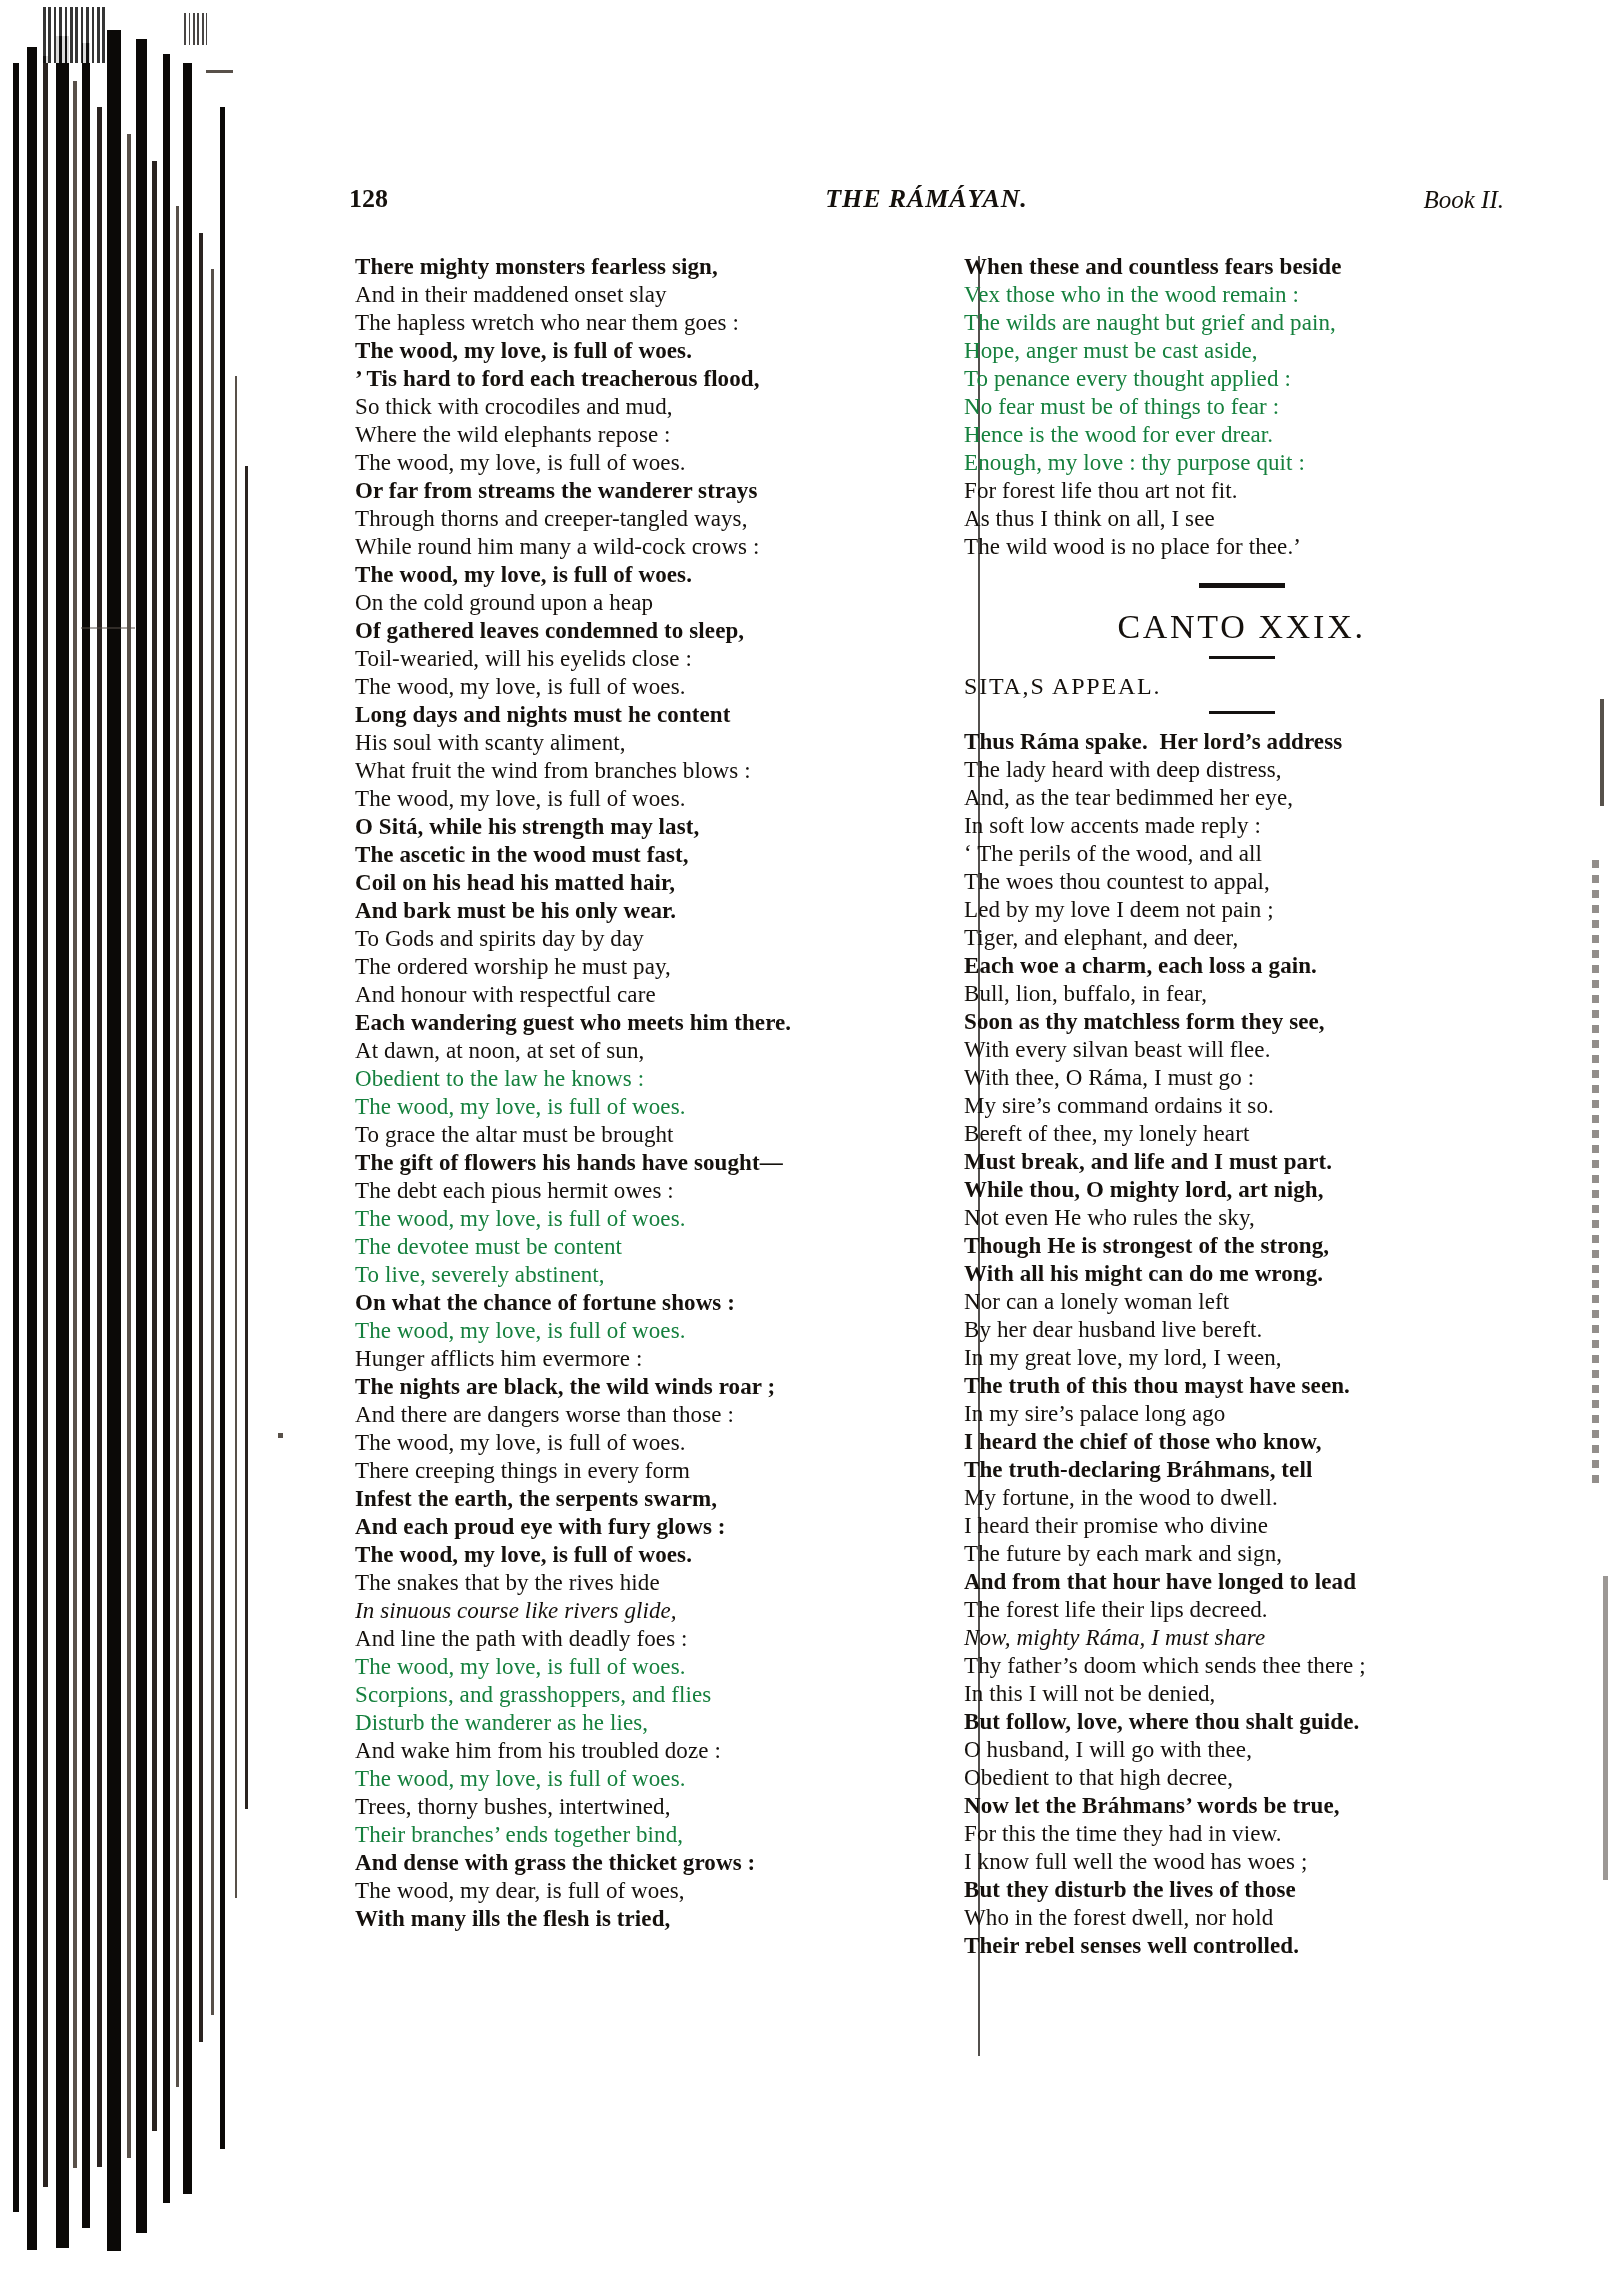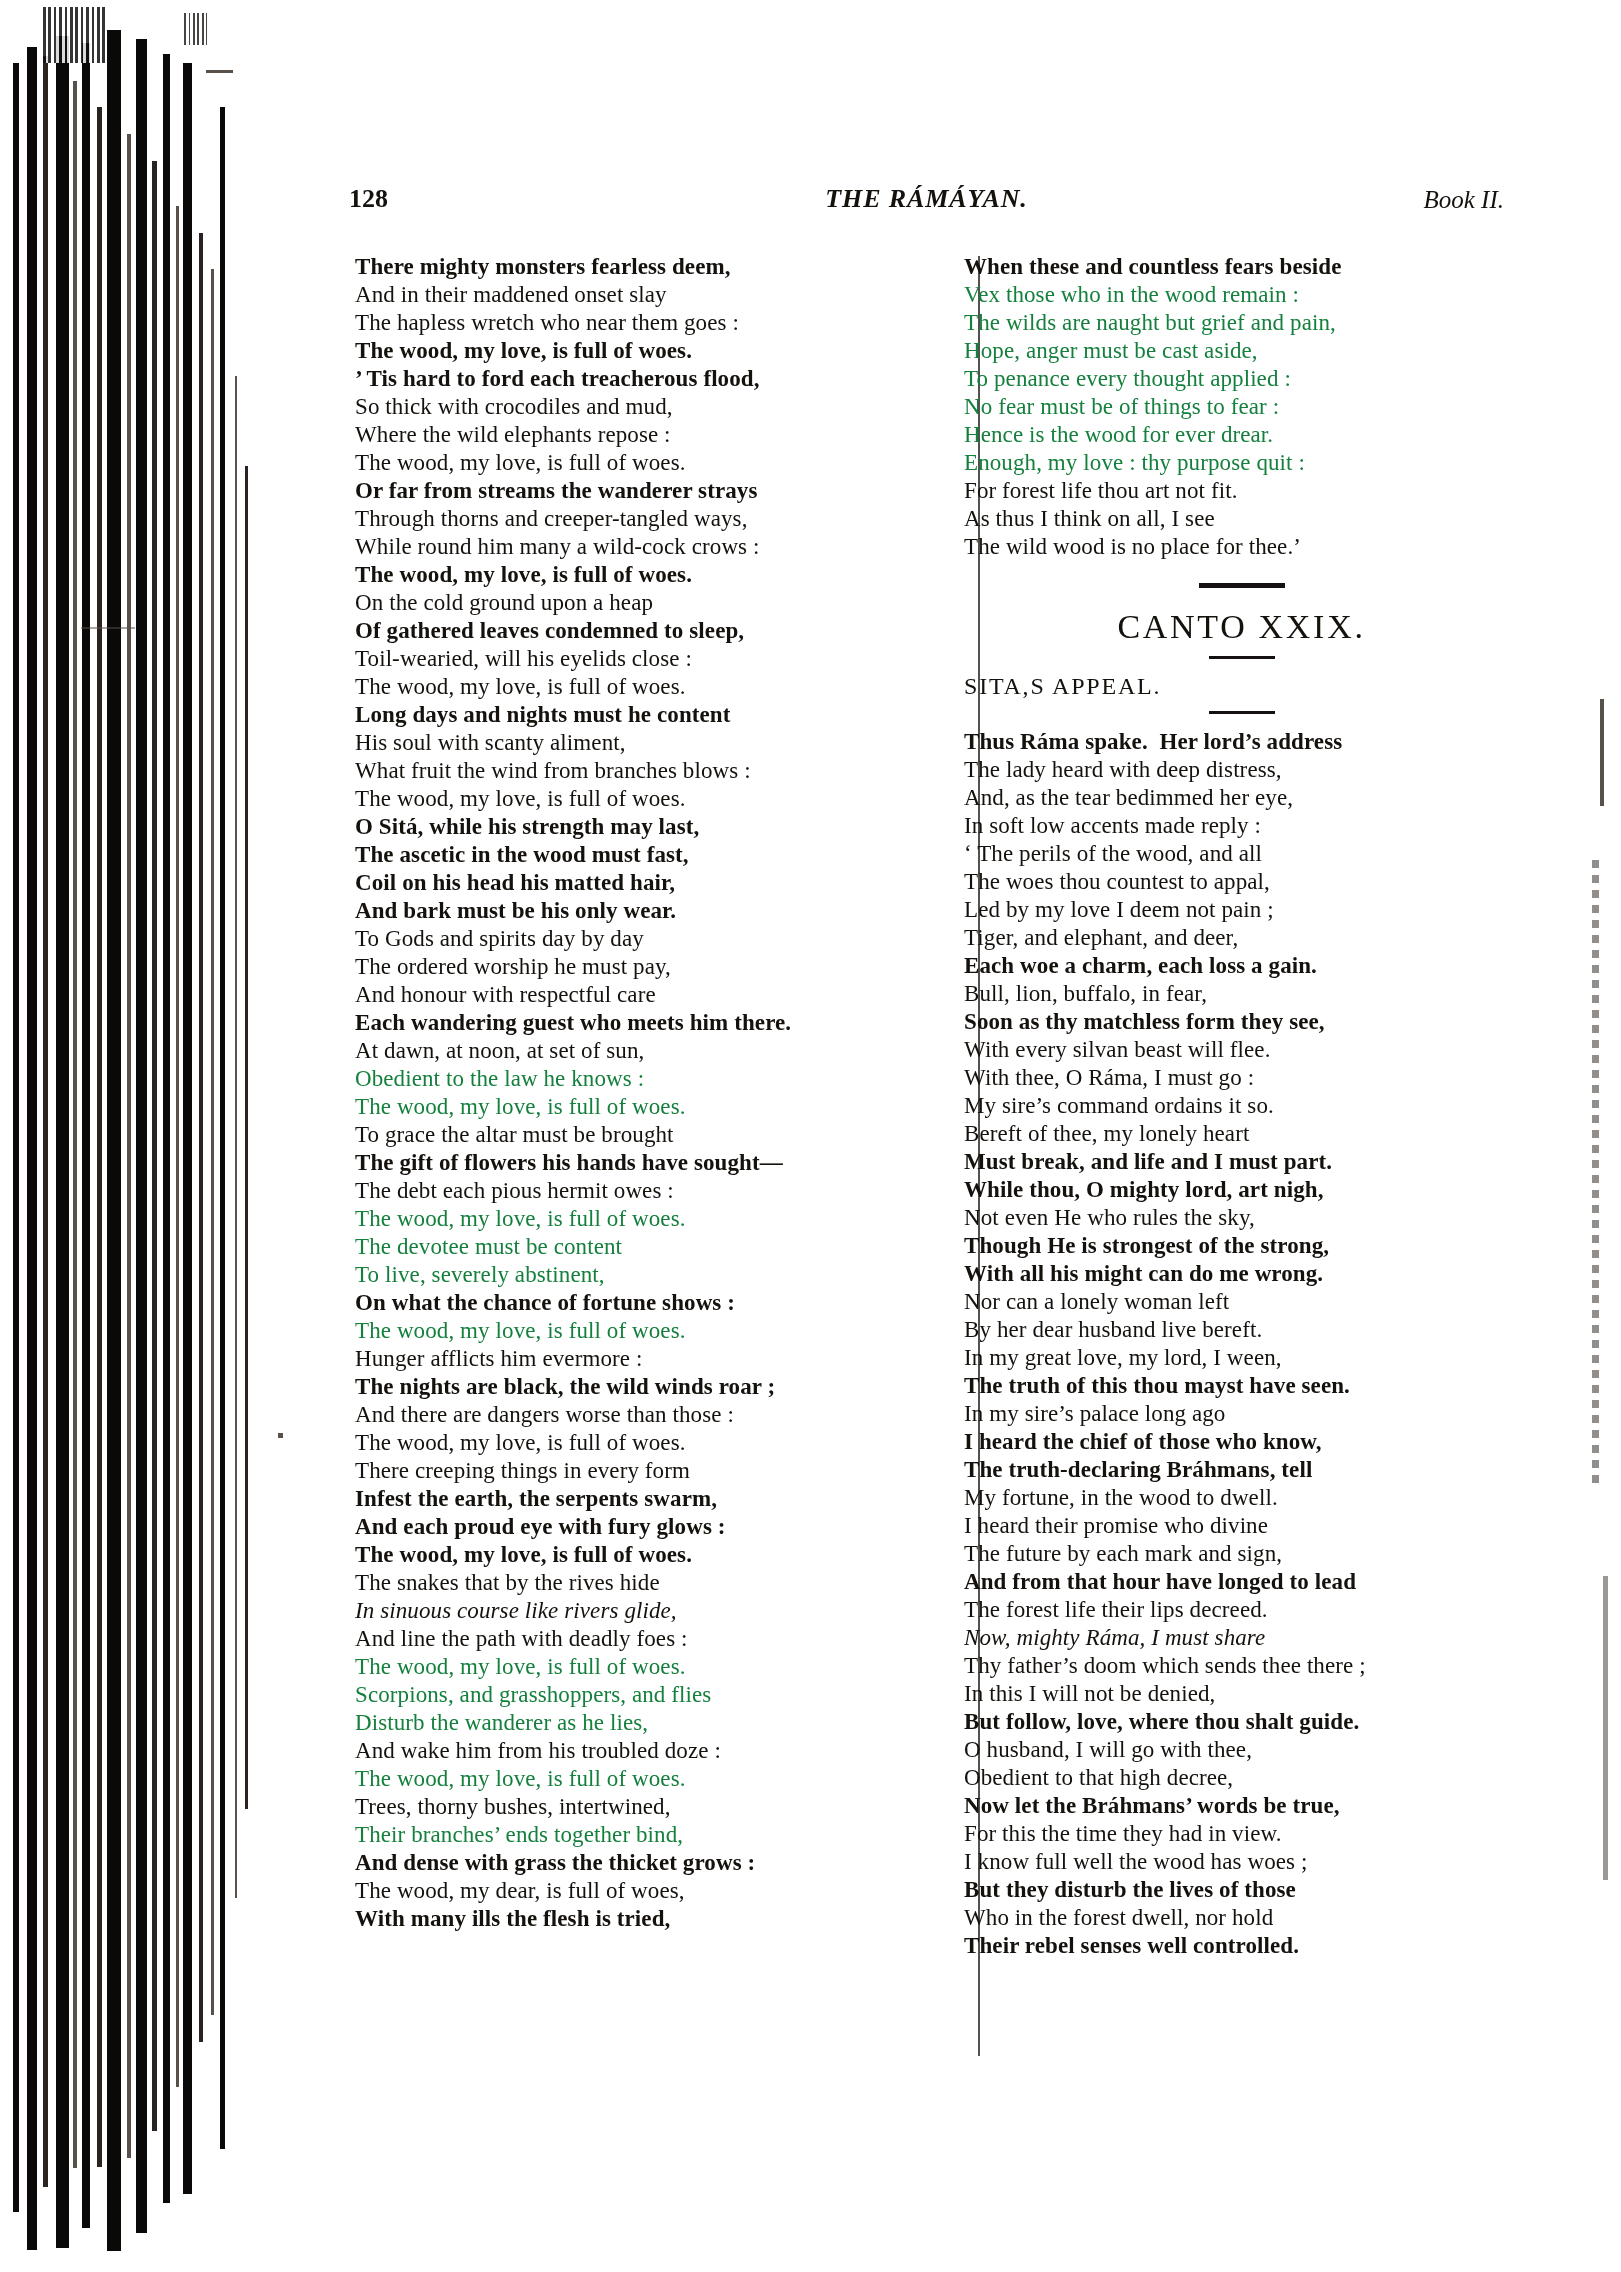--- a/index.html
+++ b/index.html
@@ -211,21 +211,21 @@
     <div class="folio">128</div>
     <div class="running-title">THE RÁMÁYAN.</div>
     <div class="book-ref">Book II.</div>
   </div>
 
   <div class="rule"></div>
 
   <div class="columns">
 
     <div class="col col-left">
-      <div class="line b">There mighty monsters fearless deem,</div>
+      <div class="line b">There mighty monsters fearless sign,</div>
       <div class="line">And in their maddened onset slay</div>
       <div class="line">The hapless wretch who near them goes :</div>
       <div class="line b">The wood, my love, is full of woes.</div>
       <div class="line b">’ Tis hard to ford each treacherous flood,</div>
       <div class="line">So thick with crocodiles and mud,</div>
       <div class="line">Where the wild elephants repose :</div>
       <div class="line">The wood, my love, is full of woes.</div>
       <div class="line b">Or far from streams the wanderer strays</div>
       <div class="line">Through thorns and creeper-tangled ways,</div>
       <div class="line">While round him many a wild-cock crows :</div>

